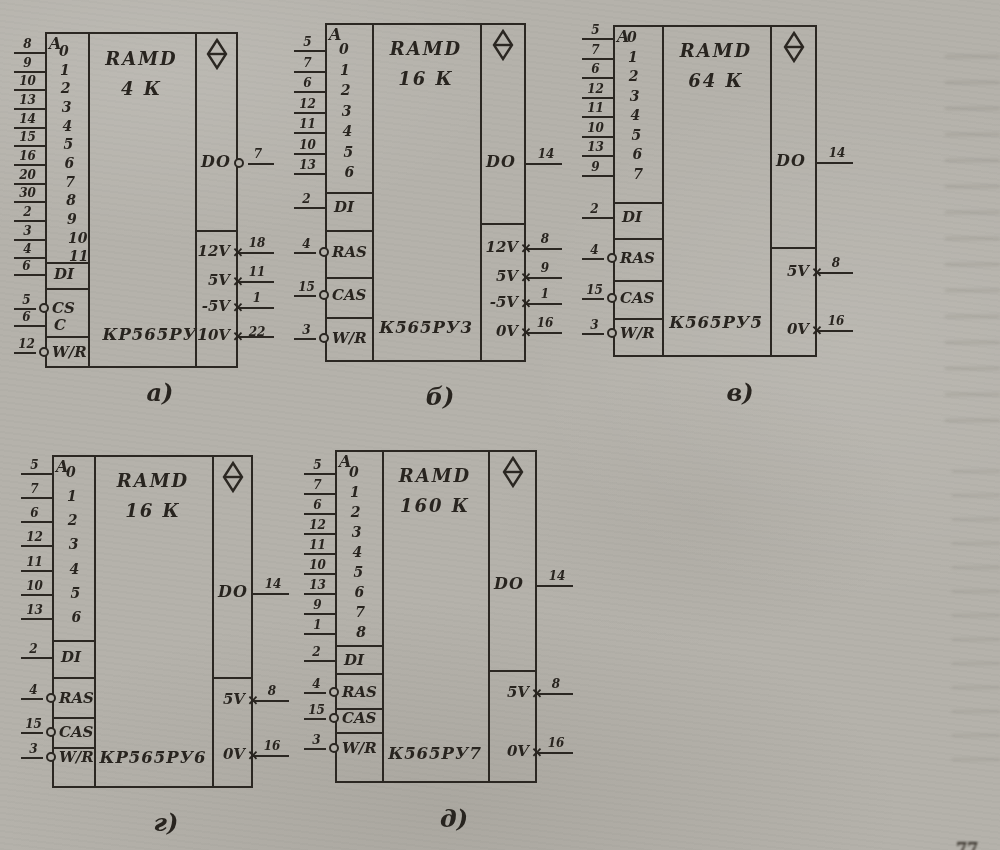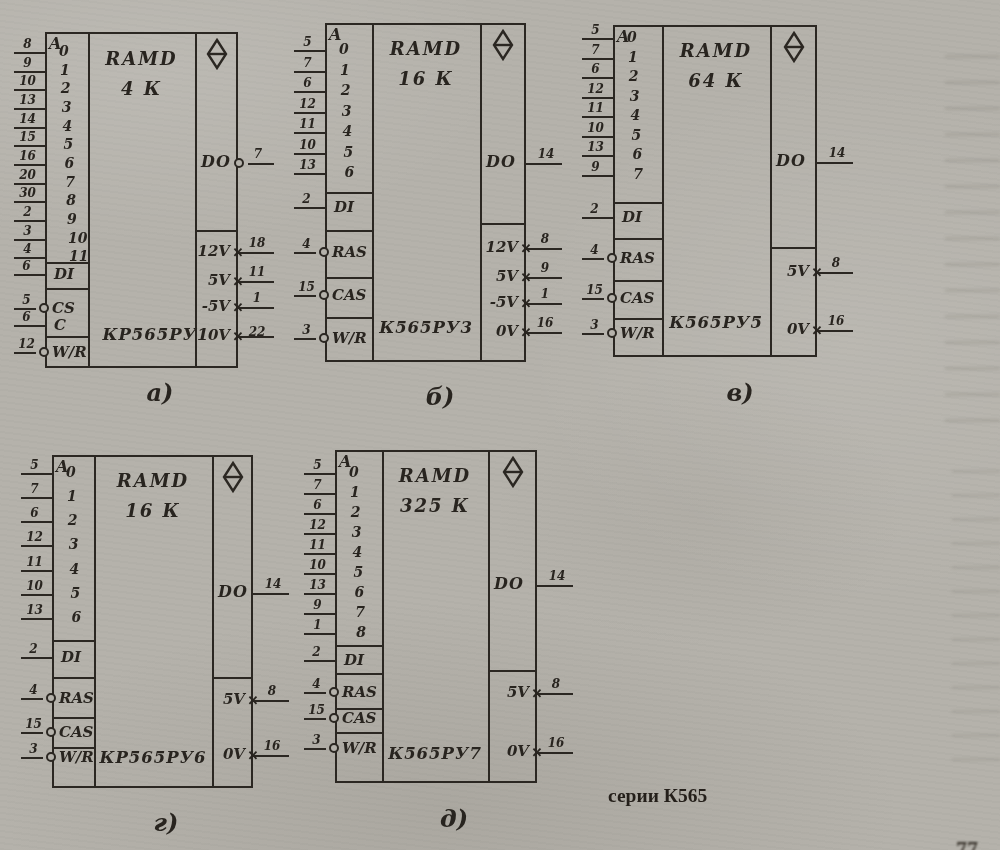--- a/index.html
+++ b/index.html
@@ -400,21 +400,20 @@
       <div class="hline" style="left: 488px; top: 670px; width: 49px;"></div>
       <div class="txt pwr-label" style="left: 488px; top: 683px; width: 41px; text-align: right;">5V</div>
       <div class="stub" style="left: 537px; top: 693px; width: 36px;"></div>
       <div class="txt xmark" style="left: 537px; top: 693px;">✕</div>
       <div class="txt pin-num" style="left: 541px; top: 677px; width: 30px;">8</div>
       <div class="txt pwr-label" style="left: 488px; top: 742px; width: 41px; text-align: right;">0V</div>
       <div class="stub" style="left: 537px; top: 752px; width: 36px;"></div>
       <div class="txt xmark" style="left: 537px; top: 752px;">✕</div>
       <div class="txt pin-num" style="left: 541px; top: 736px; width: 30px;">16</div>
       <div class="txt chip-title" style="left: 435px; top: 465px;">RAMD</div>
-      <div class="txt chip-title" style="left: 435px; top: 495px;">325 К</div>
+      <div class="txt chip-title" style="left: 435px; top: 495px;">160 К</div>
       <div class="txt chip-part" style="left: 435px; top: 753px;">К565РУ7</div>
       <div class="txt chip-letter" style="left: 454px; top: 804px;">д)</div>
     </div>
   <div id="caption">
-    <div class="cap2">серии К565</div>
   </div>
   <div id="page-number">77</div>
 </div>
 
 </body></html>

